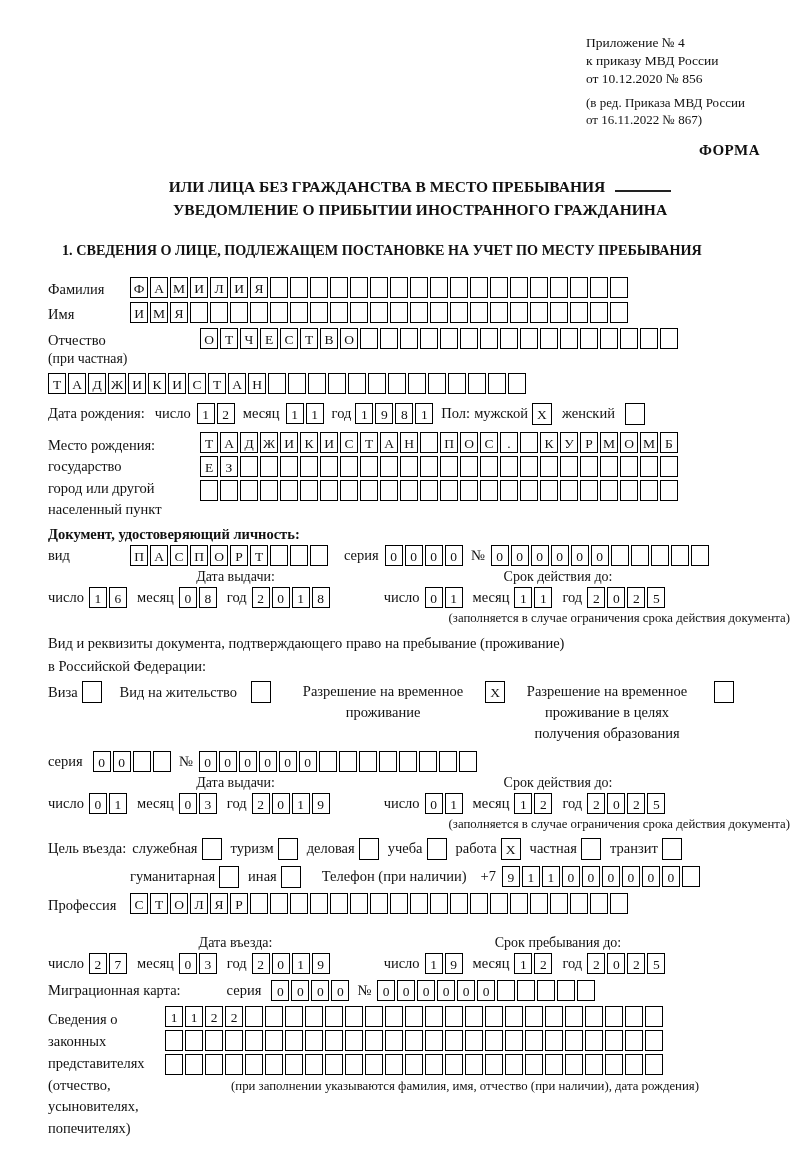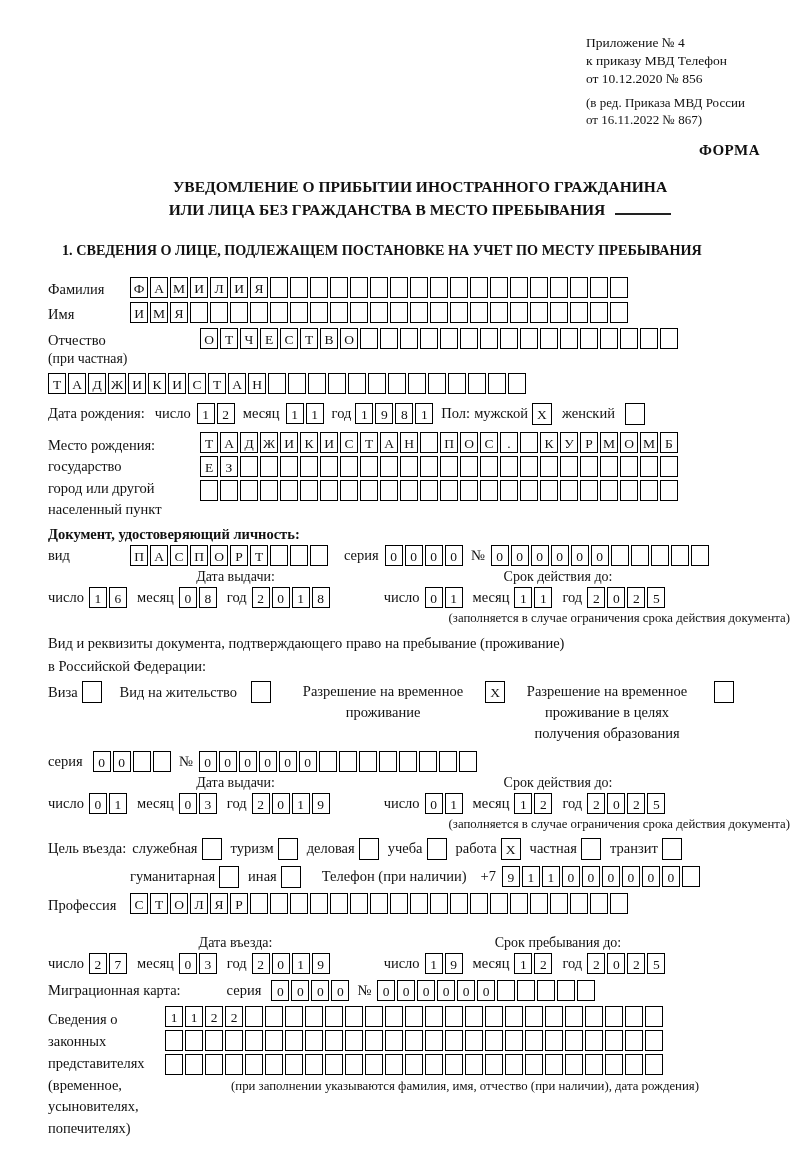--- a/index.html
+++ b/index.html
@@ -69,32 +69,32 @@
   .purpose-line .optlbl { margin-right:4px; }
   .purpose-line .cbox { margin-right:9px; }
 
   .rep-note { text-align:center; font-size:12.8px; margin-top:4px; width:600px; }
 </style>
 </head>
 <body>
 
 <div class="annex">
   <p>Приложение № 4</p>
-  <p>к приказу МВД Телефон</p>
+  <p>к приказу МВД России</p>
   <p>от 10.12.2020 № 856</p>
 </div>
 <div class="annex-amend">
   <p>(в ред. Приказа МВД России</p>
   <p>от 16.11.2022 № 867)</p>
 </div>
 <div class="form-label">ФОРМА</div>
 
 <div class="title">
+  <div><span>ИЛИ ЛИЦА БЕЗ ГРАЖДАНСТВА В МЕСТО ПРЕБЫВАНИЯ</span><span class="uline"></span></div>
   <div>УВЕДОМЛЕНИЕ О ПРИБЫТИИ ИНОСТРАННОГО ГРАЖДАНИНА</div>
-  <div><span>ИЛИ ЛИЦА БЕЗ ГРАЖДАНСТВА В МЕСТО ПРЕБЫВАНИЯ</span><span class="uline"></span></div>
 </div>
 
 <div class="section-heading">1. СВЕДЕНИЯ О ЛИЦЕ, ПОДЛЕЖАЩЕМ ПОСТАНОВКЕ НА УЧЕТ ПО МЕСТУ ПРЕБЫВАНИЯ</div>
 
 <div class="frow" style="margin-top:18px;">
   <div class="lblcol w82">Фамилия</div>
   <span class="cells"><span class="cell">Ф</span><span class="cell">А</span><span class="cell">М</span><span class="cell">И</span><span class="cell">Л</span><span class="cell">И</span><span class="cell">Я</span><span class="cell"></span><span class="cell"></span><span class="cell"></span><span class="cell"></span><span class="cell"></span><span class="cell"></span><span class="cell"></span><span class="cell"></span><span class="cell"></span><span class="cell"></span><span class="cell"></span><span class="cell"></span><span class="cell"></span><span class="cell"></span><span class="cell"></span><span class="cell"></span><span class="cell"></span><span class="cell"></span></span>
 </div>
 
 <div class="frow">
@@ -299,21 +299,21 @@
   <span class="cells gap10"><span class="cell">0</span><span class="cell">0</span><span class="cell">0</span><span class="cell">0</span></span>
   <span class="gap6">№</span>
   <span class="cells gap6"><span class="cell">0</span><span class="cell">0</span><span class="cell">0</span><span class="cell">0</span><span class="cell">0</span><span class="cell">0</span><span class="cell"></span><span class="cell"></span><span class="cell"></span><span class="cell"></span><span class="cell"></span></span>
 </div>
 
 <div class="frow" style="margin-top:5px;">
   <div class="lblcol w117" style="line-height:1.5;">
     <div>Сведения о</div>
     <div>законных</div>
     <div>представителях</div>
-    <div>(временное,</div>
+    <div>(отчество,</div>
     <div>усыновителях,</div>
     <div>попечителях)</div>
   </div>
   <div class="boxcol">
     <span class="cells"><span class="cell">1</span><span class="cell">1</span><span class="cell">2</span><span class="cell">2</span><span class="cell"></span><span class="cell"></span><span class="cell"></span><span class="cell"></span><span class="cell"></span><span class="cell"></span><span class="cell"></span><span class="cell"></span><span class="cell"></span><span class="cell"></span><span class="cell"></span><span class="cell"></span><span class="cell"></span><span class="cell"></span><span class="cell"></span><span class="cell"></span><span class="cell"></span><span class="cell"></span><span class="cell"></span><span class="cell"></span><span class="cell"></span></span>
     <span class="cells"><span class="cell"></span><span class="cell"></span><span class="cell"></span><span class="cell"></span><span class="cell"></span><span class="cell"></span><span class="cell"></span><span class="cell"></span><span class="cell"></span><span class="cell"></span><span class="cell"></span><span class="cell"></span><span class="cell"></span><span class="cell"></span><span class="cell"></span><span class="cell"></span><span class="cell"></span><span class="cell"></span><span class="cell"></span><span class="cell"></span><span class="cell"></span><span class="cell"></span><span class="cell"></span><span class="cell"></span><span class="cell"></span></span>
     <span class="cells"><span class="cell"></span><span class="cell"></span><span class="cell"></span><span class="cell"></span><span class="cell"></span><span class="cell"></span><span class="cell"></span><span class="cell"></span><span class="cell"></span><span class="cell"></span><span class="cell"></span><span class="cell"></span><span class="cell"></span><span class="cell"></span><span class="cell"></span><span class="cell"></span><span class="cell"></span><span class="cell"></span><span class="cell"></span><span class="cell"></span><span class="cell"></span><span class="cell"></span><span class="cell"></span><span class="cell"></span><span class="cell"></span></span>
     <div class="rep-note">(при заполнении указываются фамилия, имя, отчество (при наличии), дата рождения)</div>
   </div>
 </div>

